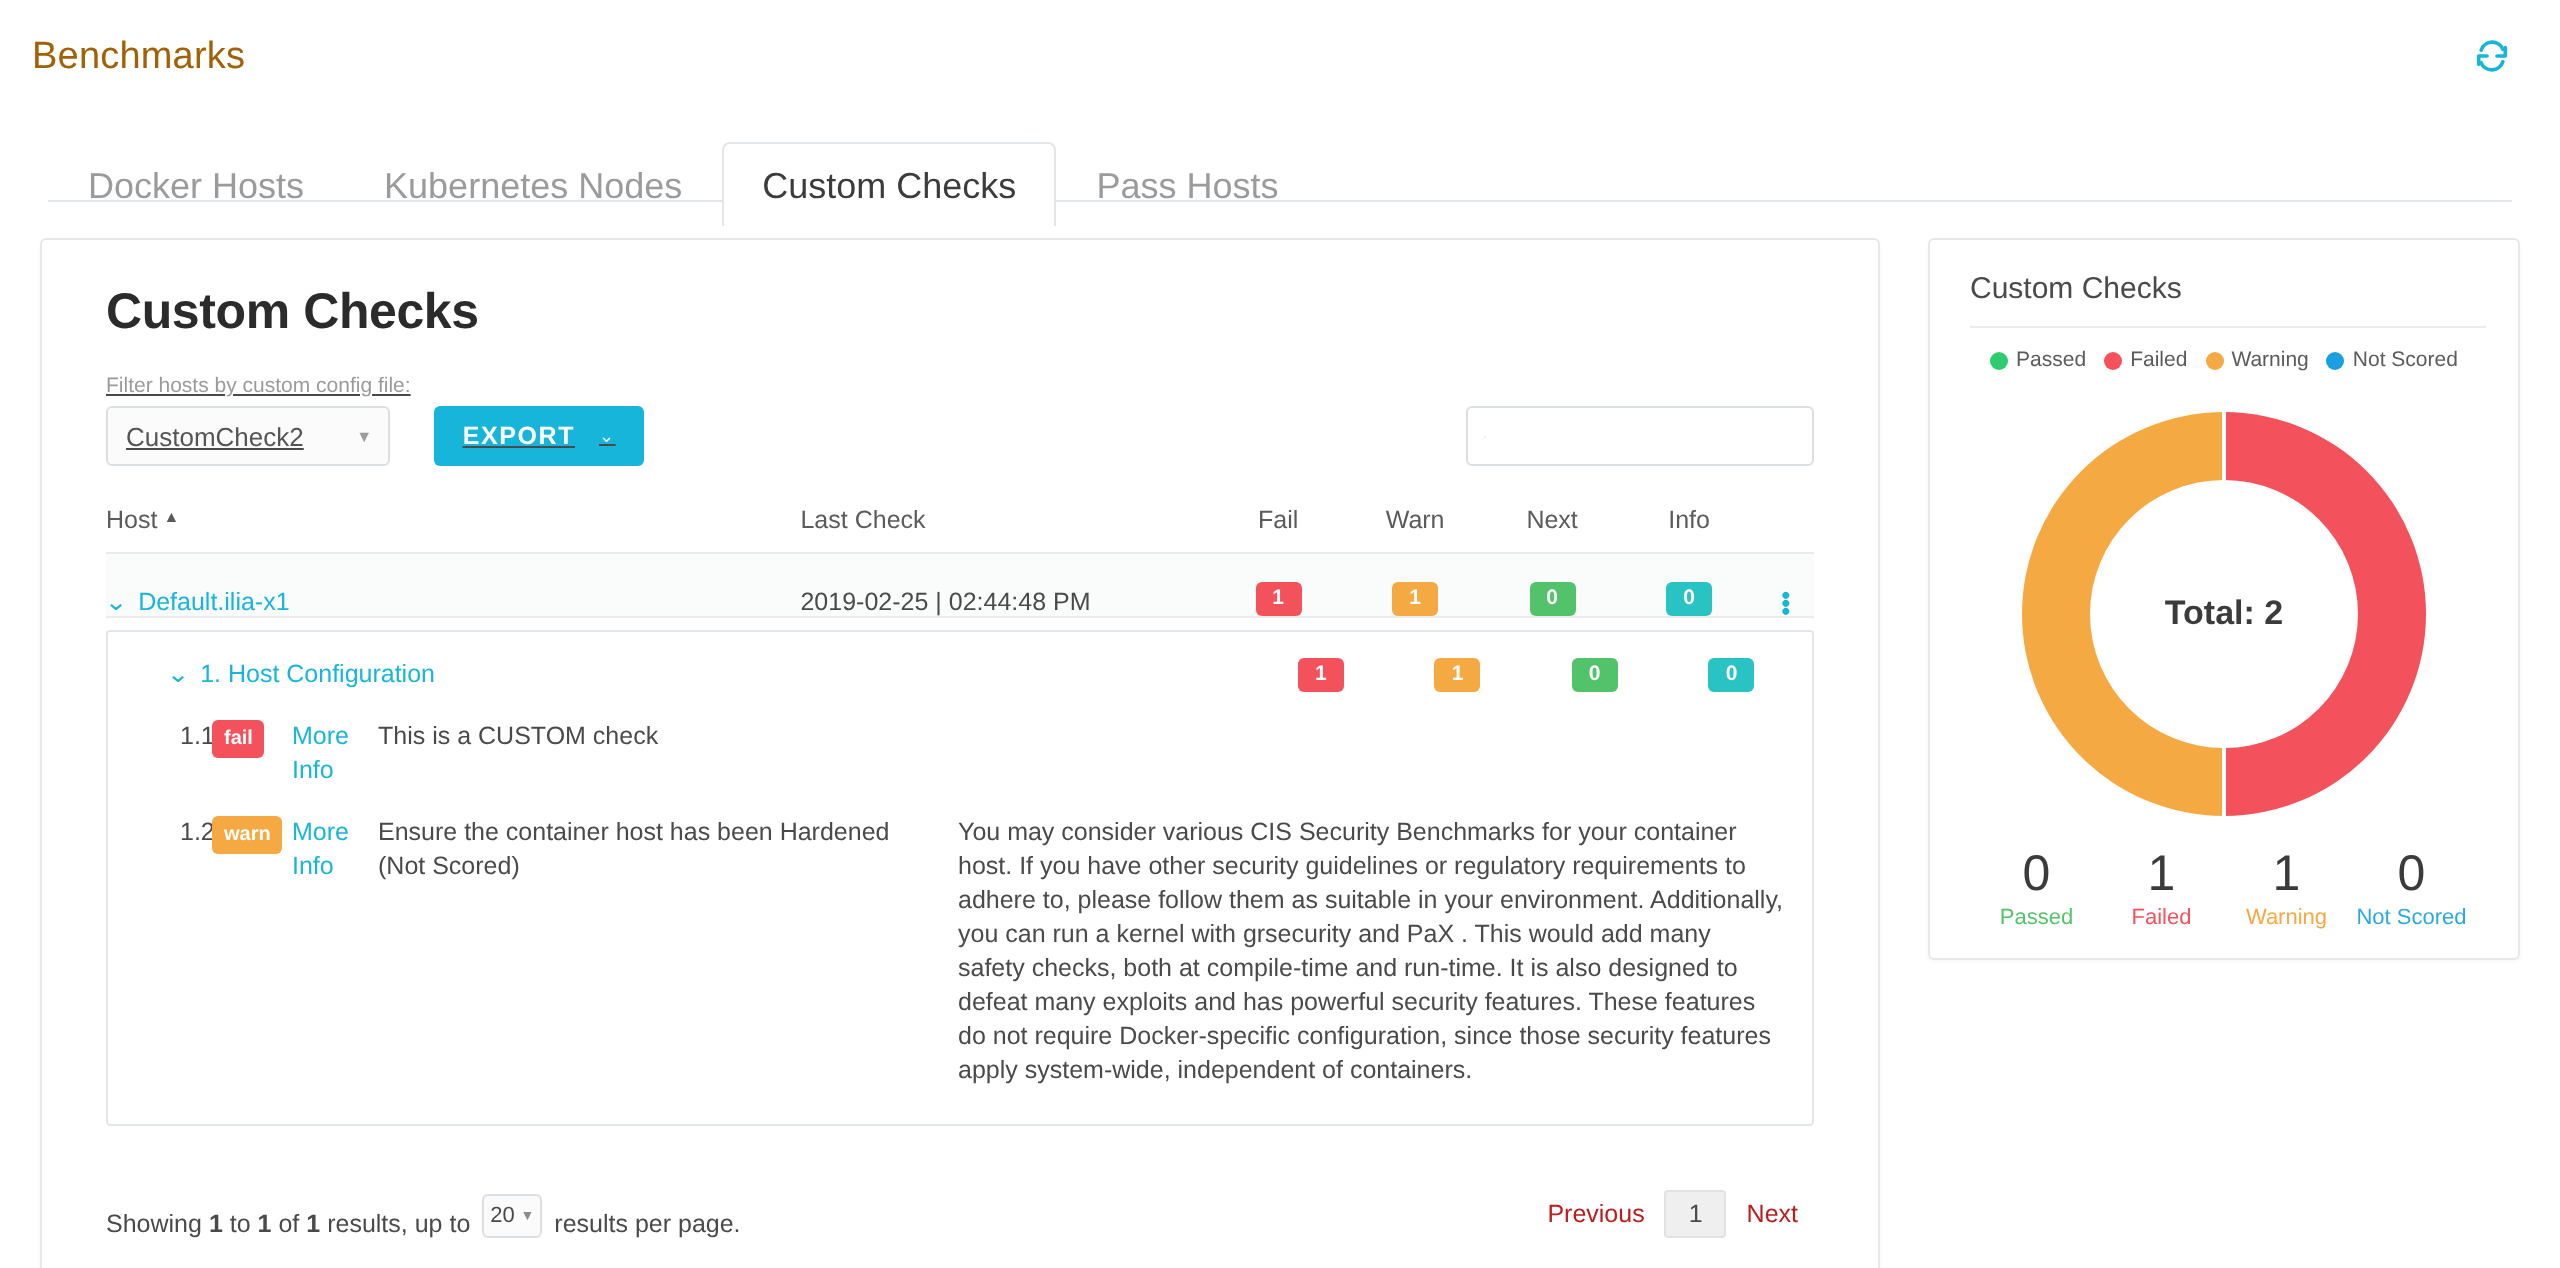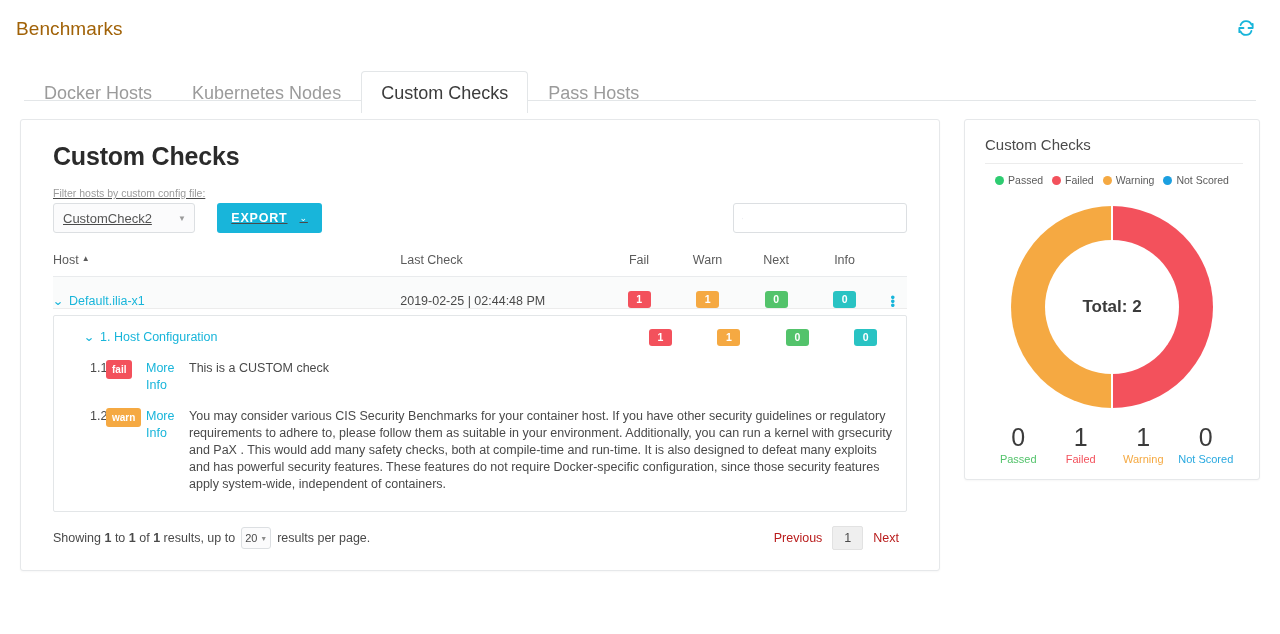--- a/index.html
+++ b/index.html
@@ -274,22 +274,22 @@
   }
   .lvl-fail { background: #f3515c; }
   .lvl-warn { background: #f5a942; }
   .ck-more { width: 43px; color: #18b5da; cursor: pointer; }
   .ck-desc { width: 290px; padding-right: 12px; color: #4a4a4a; }
   .ck-remed { flex: 1; color: #4a4a4a; padding-right: 8px; }
 
   
   .footer {
     display: flex;
-    align-items: center;
-    margin: 14px 18px 4px 18px;
+    align-items: flex-end;
+    margin: 32px 18px 4px 18px;
     font-size: 12.5px;
     color: #4a4a4a;
   }
   .footer b { font-weight: bold; }
   .per-page {
     display: inline-flex;
     align-items: center;
     justify-content: space-between;
     width: 30px;
     height: 22px;
@@ -497,20 +497,21 @@
           <div class="ck-more">More Info</div>
           <div class="ck-desc">This is a CUSTOM check</div>
         </div>
 
         <div class="check-row">
           <div class="ck-no">1.2</div>
           <div class="ck-badge">
             <span class="lvl lvl-warn">warn</span>
           </div>
           <div class="ck-more">More Info</div>
+          <div class="ck-desc">Ensure the container host has been Hardened (Not Scored)</div>
           <div class="ck-remed">You may consider various CIS Security Benchmarks for your container host. If you have other security guidelines or regulatory requirements to adhere to, please follow them as suitable in your environment. Additionally, you can run a kernel with grsecurity and PaX . This would add many safety checks, both at compile-time and run-time. It is also designed to defeat many exploits and has powerful security features. These features do not require Docker-specific configuration, since those security features apply system-wide, independent of containers.</div>
         </div>
 
       </div>
     </div>
 
     <div class="footer">
       <span>Showing</span>&nbsp;<b>1</b>&nbsp;<span>to</span>&nbsp;<b>1</b>&nbsp;<span>of</span>&nbsp;<b>1</b>&nbsp;<span>results, up to</span>
       <span class="per-page">
         <span>20</span>

